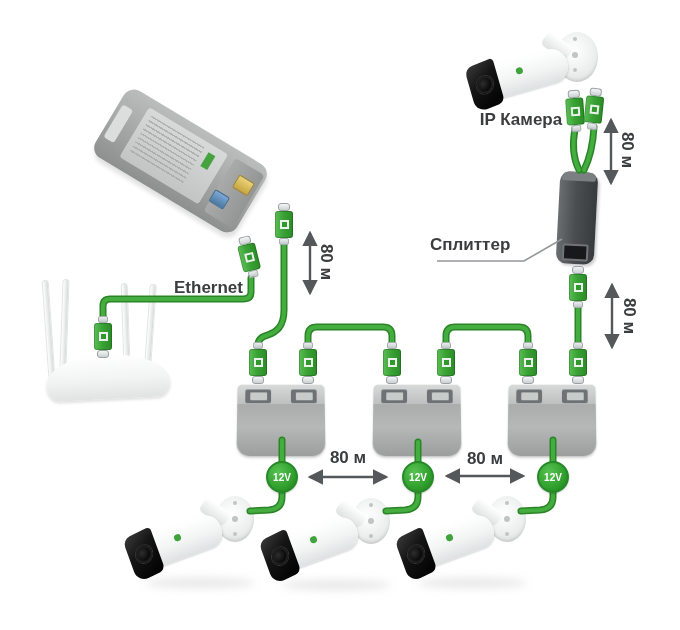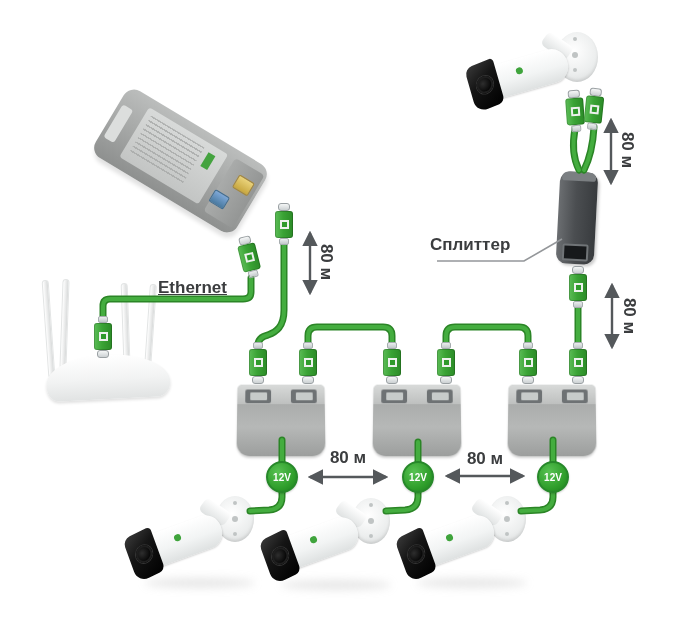--- a/index.html
+++ b/index.html
@@ -381,21 +381,22 @@
   <div class="badge" style="left:266px;top:461px;">
     <span>12V</span>
   </div>
   <div class="badge" style="left:402px;top:461px;">
     <span>12V</span>
   </div>
   <div class="badge" style="left:537px;top:461px;">
     <span>12V</span>
   </div>
 
-  <div class="lbl" style="left:158px;top:278px;text-decoration:underline;">Ethernet</div>
+  <div class="lbl" style="left:174px;top:278px;">Ethernet</div>
+  <div class="lbl c" style="left:470px;top:110px;width:102px;">IP Камера</div>
   <div class="lbl" style="left:430px;top:235px;text-align:right;">Сплиттер</div>
   <div class="lbl c" style="left:318px;top:448px;width:60px;">80 м</div>
   <div class="lbl c" style="left:455px;top:449px;width:60px;">80 м</div>
   <div class="vlbl" style="left:305px;top:253px;">80 м</div>
   <div class="vlbl" style="left:606px;top:141px;">80 м</div>
   <div class="vlbl" style="left:608px;top:307px;">80 м</div>
 
 </div>
 
 </body></html>

